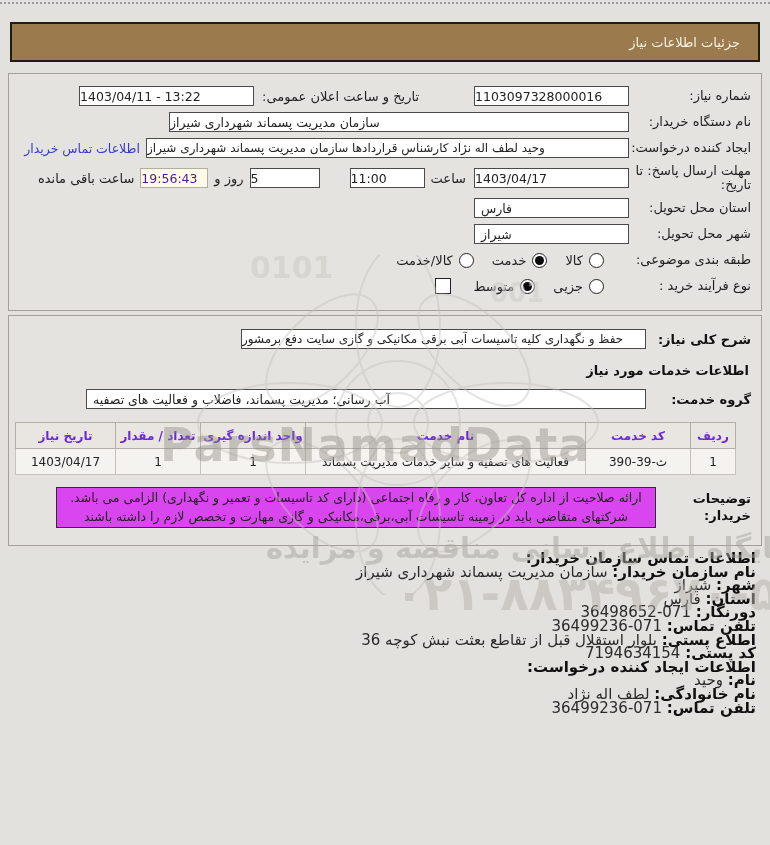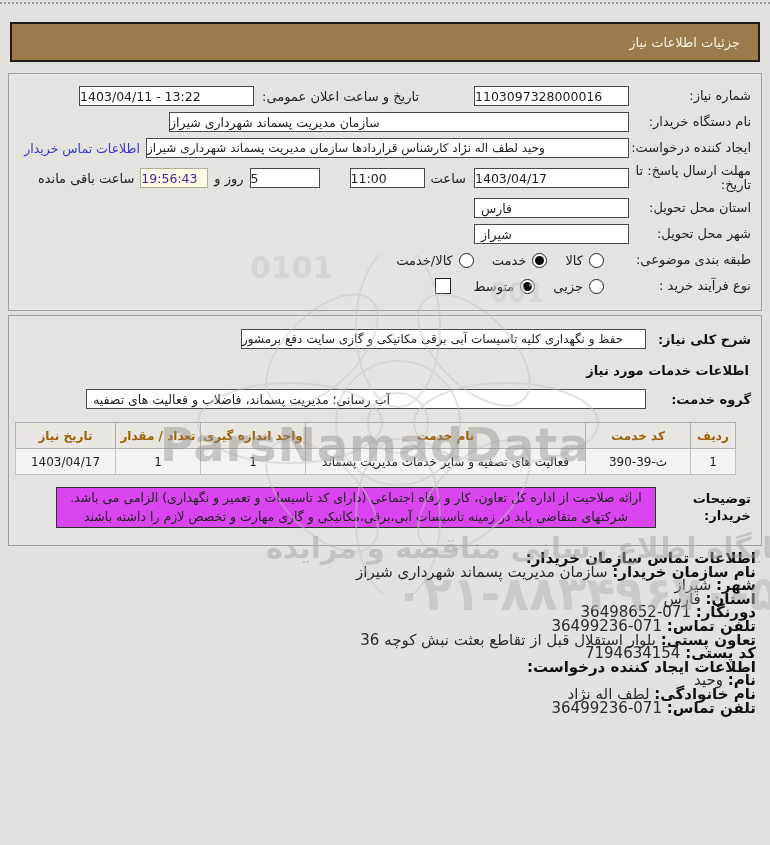--- a/index.html
+++ b/index.html
@@ -34,21 +34,21 @@
   .yellow{background:#fffbe6;border:1px solid #b1ae9f;color:#4c1d95}
   .link{color:#3a3ac8;font-size:12.5px;cursor:pointer}
   .radio{width:13px;height:13px;border:1px solid #222;border-radius:50%;background:#fff;flex:none;position:relative}
   .radio.sel::after{content:"";position:absolute;inset:2px;border-radius:50%;background:#0a0a0a}
   .checkbox{width:14px;height:14px;border:1px solid #222;background:#fff;flex:none}
   .small{font-size:12px}
   
   .lblcol2{width:105px;flex:none;font-weight:bold;color:#111}
   .heading2{font-weight:bold;color:#111;margin:13px 2px 10px}
   table.svc{border-collapse:collapse;margin:2px 15px 0;width:720px;font-size:12px;table-layout:fixed}
-  table.svc th{background:#e9e6e2;border:1px solid #b2afa9;font-weight:bold;height:25px;padding:0 2px;color:#a16207}
+  table.svc th{background:#e9e6e2;border:1px solid #b2afa9;font-weight:bold;height:25px;padding:0 2px;color:#6d28d9}
   table.svc td{background:#f5f3f0;border:1px solid #c5c2bc;height:25px;text-align:center;padding:0 2px;color:#222}
   .notes-row{display:flex;margin-top:12px;align-items:flex-start}
   .notes-lbl{width:95px;flex:none;font-weight:bold;color:#111;line-height:17px;padding-top:3px}
   .notes-box{width:600px;flex:none;background:#d946ef;border:1px solid #2e2e2e;box-sizing:border-box;
     text-align:center;font-size:12.5px;line-height:1.55;padding:0 10px;color:#222}
   
   .contact{position:absolute;top:552px;right:14px;left:14px;text-align:right;font-size:15px;line-height:13.6px;color:#2a2a2a}
   .contact .h{font-weight:bold;color:#111}
   .contact b{color:#111}
   
@@ -226,21 +226,21 @@
   </div>
 </div>
 
 <div class="contact">
   <div class="h">اطلاعات تماس سازمان خریدار:</div>
   <div><b>نام سازمان خریدار:</b> <span>سازمان مدیریت پسماند شهرداری شیراز</span></div>
   <div><b>شهر:</b> <span>شیراز</span></div>
   <div><b>استان:</b> <span>فارس</span></div>
   <div><b>دورنگار:</b> <span class="num">36498652-071</span></div>
   <div><b>تلفن تماس:</b> <span class="num">36499236-071</span></div>
-  <div><b>تعاون پستی:</b> <span>بلوار استقلال قبل از تقاطع بعثت نبش کوچه 36</span></div>
+  <div><b>اطلاع پستی:</b> <span>بلوار استقلال قبل از تقاطع بعثت نبش کوچه 36</span></div>
   <div><b>کد پستی:</b> <span class="num">7194634154</span></div>
   <div class="h">اطلاعات ایجاد کننده درخواست:</div>
   <div><b>نام:</b> <span>وحید</span></div>
   <div><b>نام خانوادگی:</b> <span>لطف اله نژاد</span></div>
   <div><b>تلفن تماس:</b> <span class="num">36499236-071</span></div>
 </div>
 
 <svg class="wm wm-flower" width="460" height="340" viewBox="0 0 460 340">
   <g fill="none" stroke="#c6c3be" stroke-width="2">
     <circle cx="228" cy="168" r="62"></circle>

